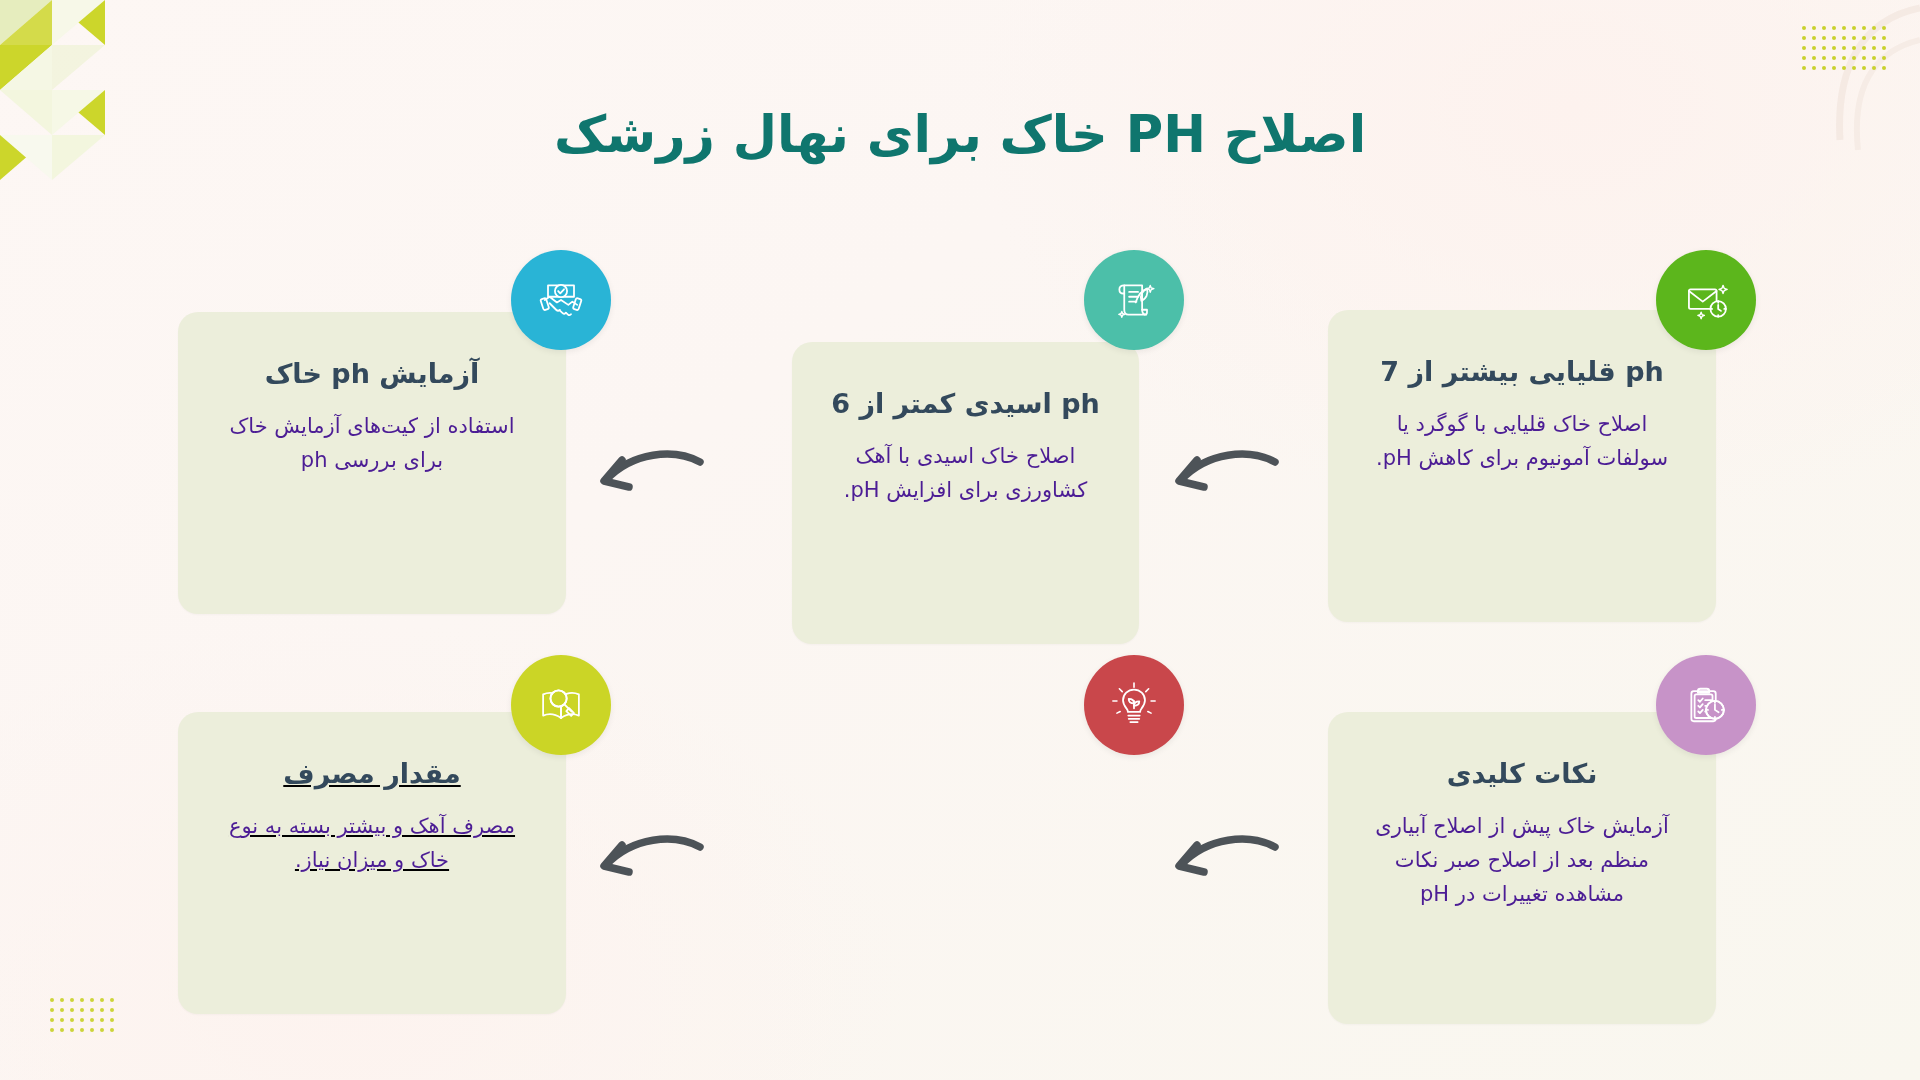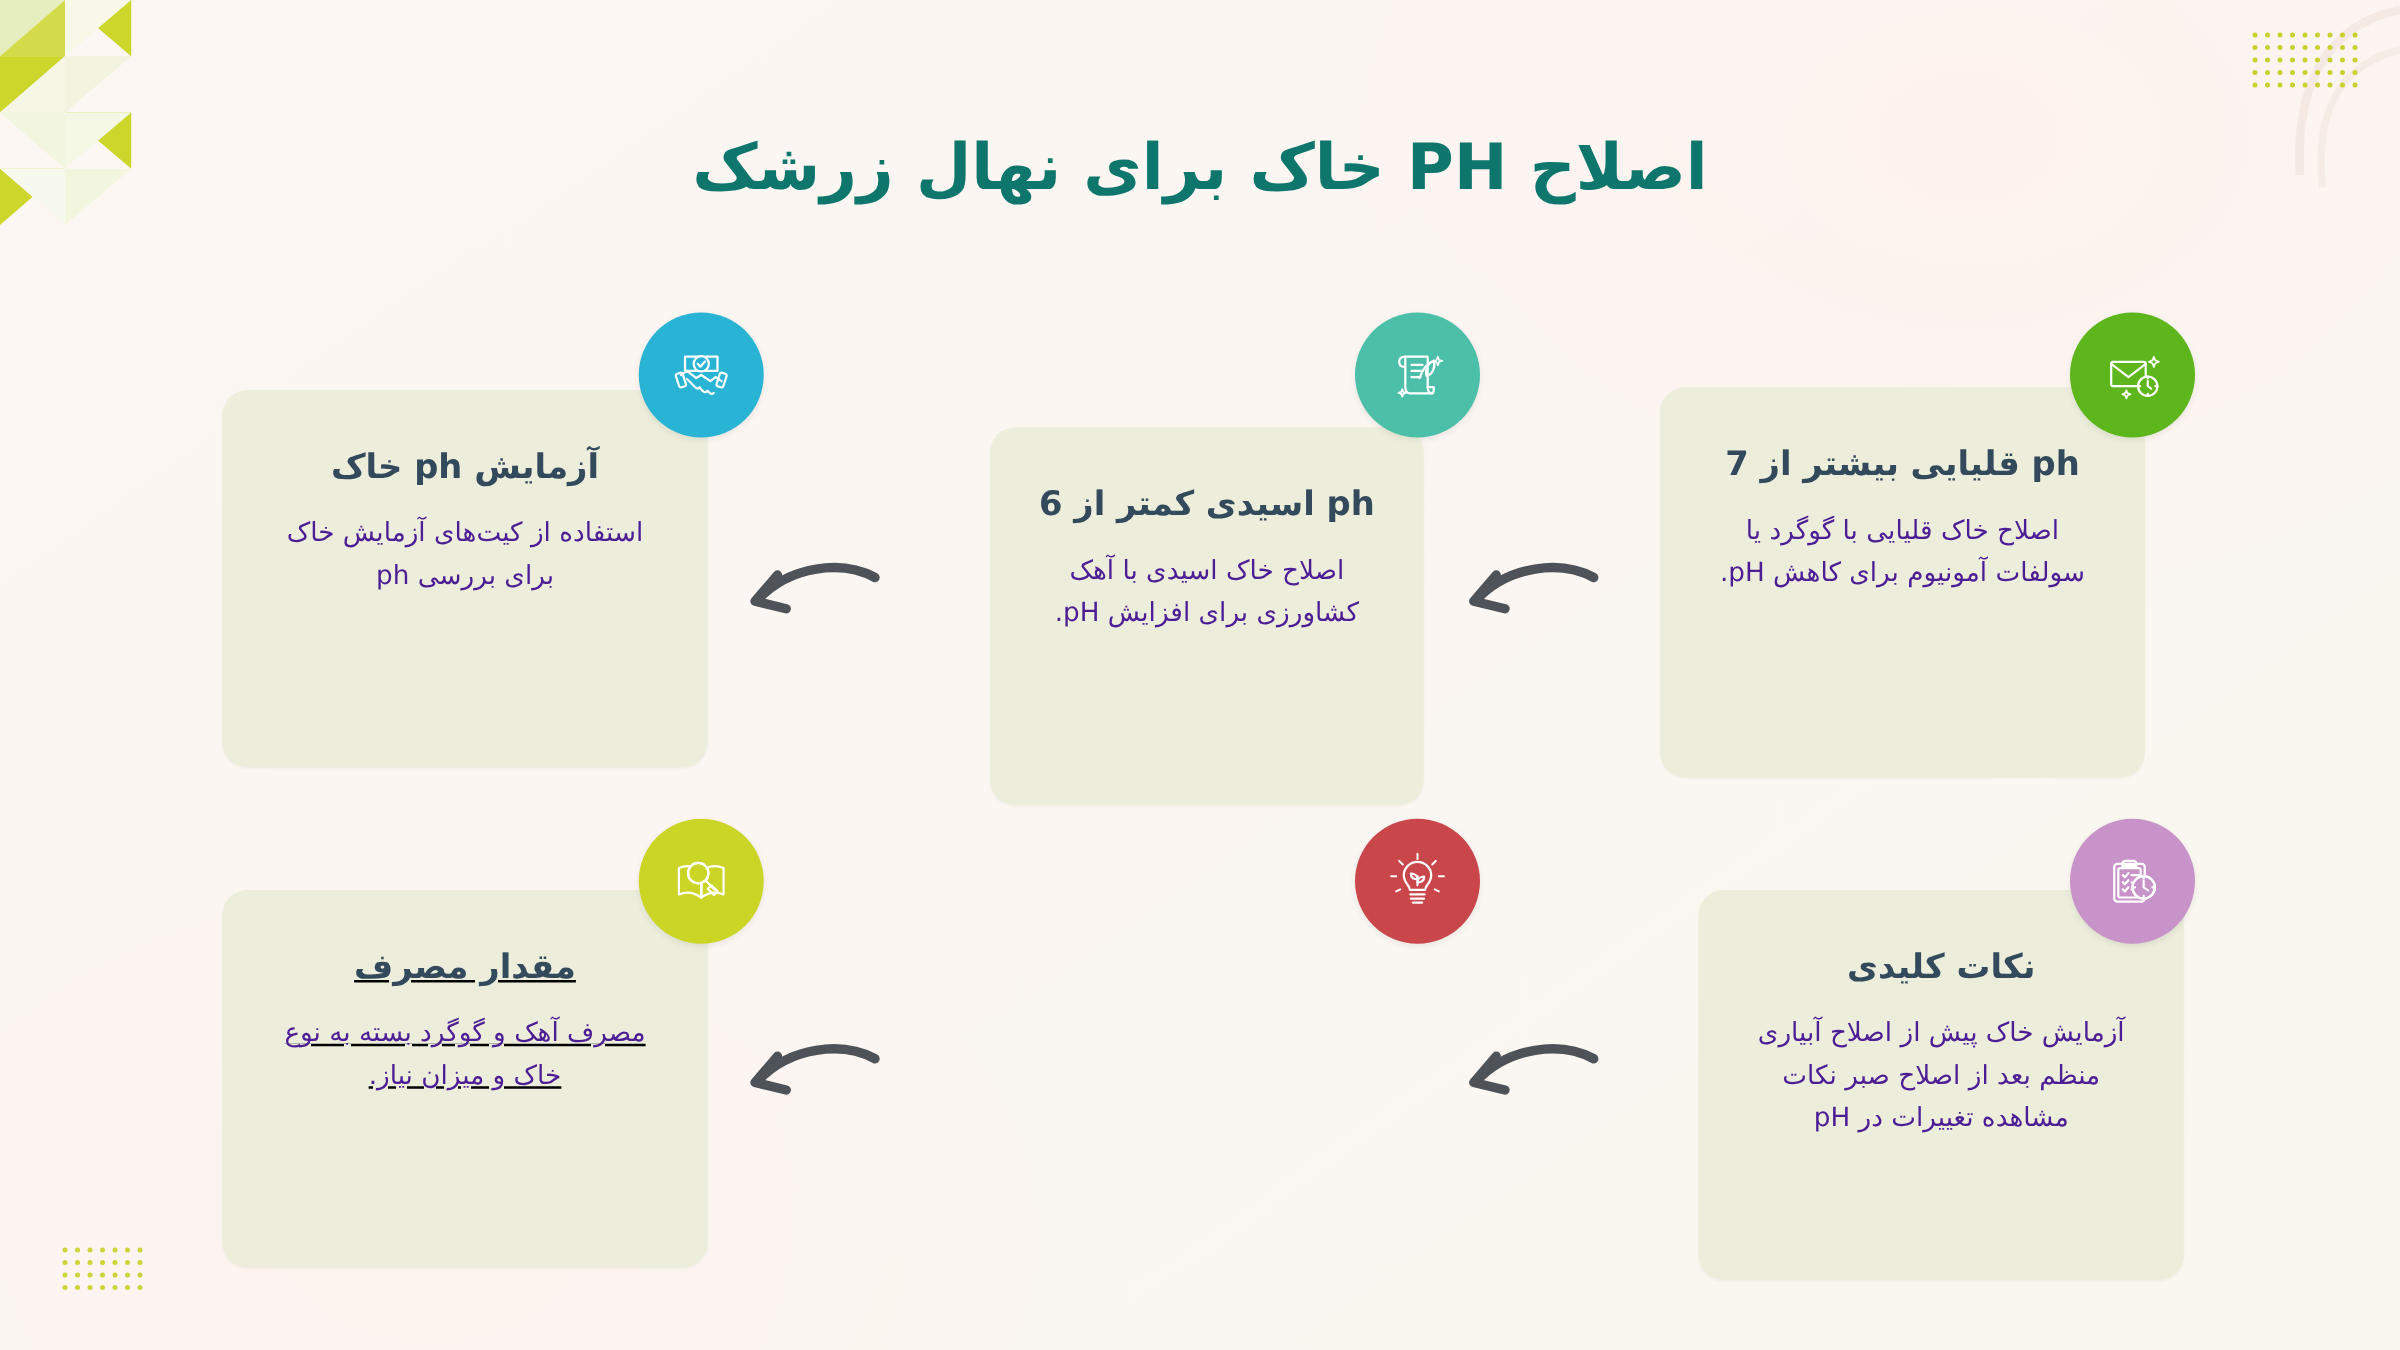--- a/index.html
+++ b/index.html
@@ -77,21 +77,21 @@
   
   #cell-1 { left:1307px; top:312px; }
   #cell-2 { left:735px; top:342px;padding-left:41px; }
   #cell-3 { left:1311px; top:312px; }
   #cell-1 { left:162px; top:312px; }
   #cell-3 { left:1312px; top:310px; }
 
   
   #cell-4 { left:162px; top:712px;text-decoration:underline; }
   #cell-5 { left:735px; top:722px; }
-  #cell-6 { left:1312px; top:712px;margin-left:31px; }
+  #cell-6 { left:1312px; top:712px; }
 </style>
 </head>
 <body>
 
 <svg class="deco" id="deco-tl" viewBox="0 0 210 180">
   <polygon points="0,0 52,0 0,45" fill="#e6edbe"></polygon>
   <polygon points="52,0 52,45 0,45" fill="#ccd62b" opacity=".85"></polygon>
   <polygon points="52,0 105,0 105,45" fill="#ccd62b"></polygon>
   <polygon points="52,0 105,0 52,45" fill="#f7f8e8"></polygon>
   <polygon points="0,45 52,45 0,90" fill="#ccd62b"></polygon>
@@ -259,21 +259,21 @@
       <path d="M47 38v5l3.4 2.4"></path>
       <path d="M47 33.5v2M47 50.5v2M37.5 43h2M54.5 43h2"></path>
       <path d="M53 14l1.4 3.6L58 19l-3.6 1.4L53 24l-1.4-3.6L48 19l3.6-1.4z" stroke-width="1.7"></path>
       <path d="M26 47l1.1 2.9 2.9 1.1-2.9 1.1L26 55l-1.1-2.9-2.9-1.1 2.9-1.1z" stroke-width="1.7"></path>
     </svg>
   </div>
 
   <div class="cell" id="cell-4">
     <div class="card">
       <div class="card-title">مقدار مصرف</div>
-      <div class="card-body">مصرف آهک و گوگرد بسته به نوع خاک و میزان نیاز.</div>
+      <div class="card-body">مصرف آهک و بیشتر بسته به نوع خاک و میزان نیاز.</div>
     </div>
   </div>
   <div class="badge" style="left:495px; top:655px; background:#cbd526;">
     <svg viewBox="0 0 64 64" fill="none" stroke="#fff" stroke-width="2.2" stroke-linecap="round" stroke-linejoin="round">
       <path d="M10 19v26c7-3 15-2 22 3V22c-7-5-15-6-22-3z"></path>
       <path d="M54 19v26c-7-3-15-2-22 3V22c7-5 15-6 22-3z"></path>
       <path d="M32 22v26"></path>
       <circle cx="29" cy="24" r="10" fill="#cbd526"></circle>
       <circle cx="29" cy="24" r="10"></circle>
       <path d="M36.5 31.5L45 40"></path>

